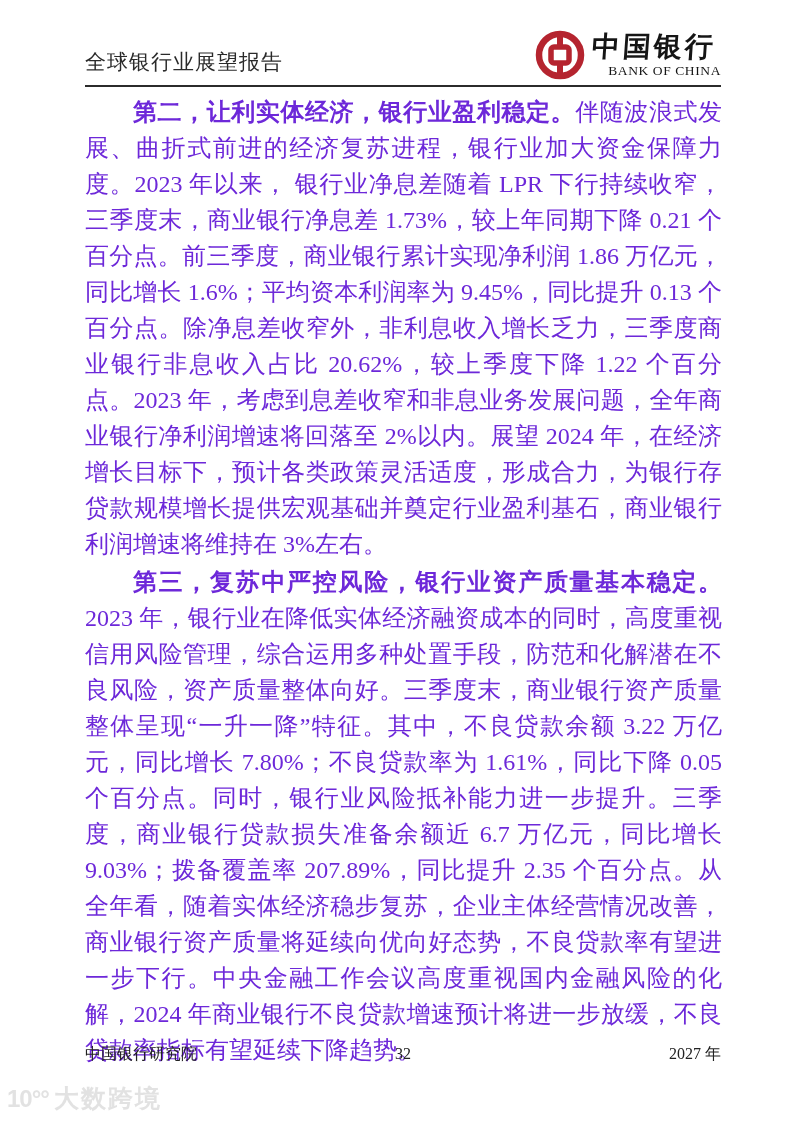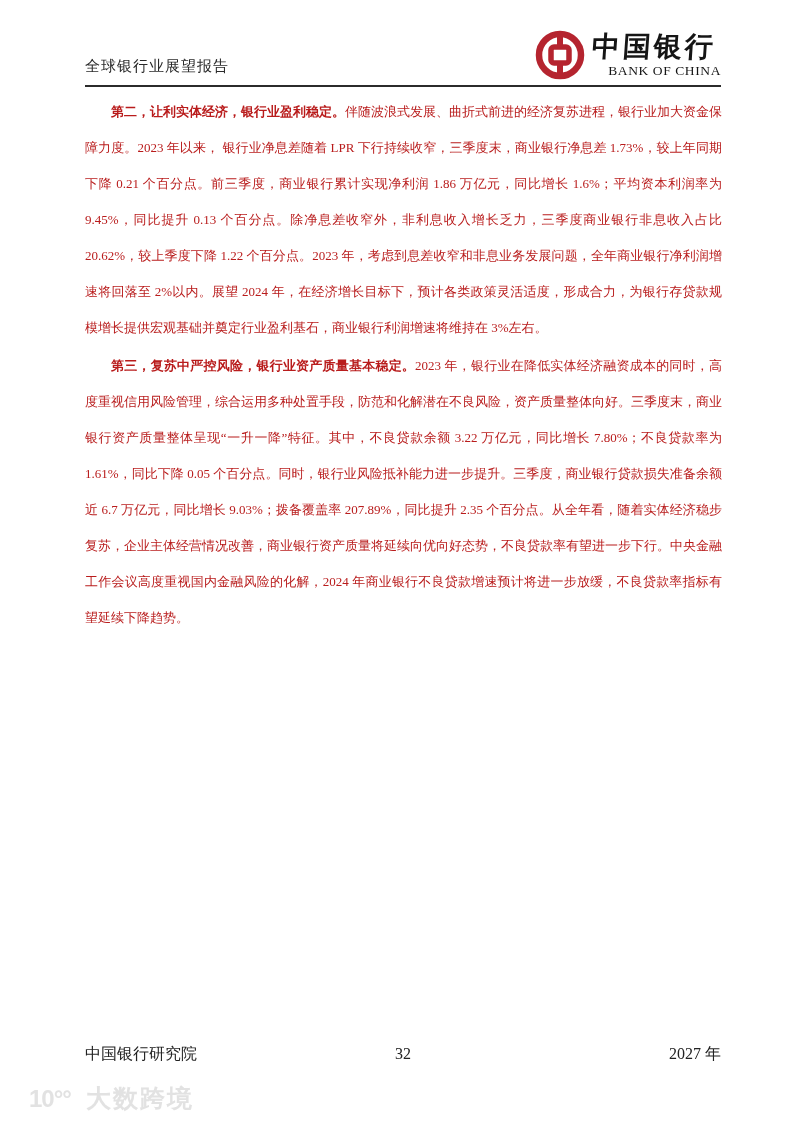--- a/index.html
+++ b/index.html
@@ -12,21 +12,21 @@
     overflow: hidden;
   }
   .page { position: absolute; inset: 0; background: #fff; }
 
   
   .header {
     position: absolute; left: 85px; top: 22px; width: 636px; height: 58px;
     display: flex; justify-content: space-between; align-items: flex-end;
   }
   .header-title {
-    font-size: 15px; color: #2a2a2a; padding-bottom: 4px; letter-spacing: 1px;
+    font-size: 21px; color: #2a2a2a; padding-bottom: 4px; letter-spacing: 1px;
   }
   .logo { display: flex; align-items: center; gap: 7px; }
   .emblem { width: 50px; height: 50px; display: block; }
   .logo-textcol { display: flex; flex-direction: column; align-items: flex-start; line-height: 1; }
   .logo-cn {
     font-size: 28px; font-weight: 700; color: #151515;
     letter-spacing: 3px; font-family: "DejaVu Serif", serif;
     transform: skewX(-4deg);
   }
   .logo-en {
@@ -35,45 +35,44 @@
     margin-left: 16px;
   }
   .header-rule {
     position: absolute; left: 85px; top: 85px; width: 636px; height: 0;
     border-top: 2px solid #2b2b2b;
   }
 
   
   .doc-body {
     position: absolute; left: 85px; top: 94px; width: 637px;
-    font-size: 13px; line-height: 36px; color: #b91c1c;
+    font-size: 24px; line-height: 36px; color: #6d28d9;
     text-align: justify;
   }
   .para { text-indent: 2em; margin: 0; }
   .para + .para { margin-top: 2px; }
   .para b { font-weight: 700; }
 
   
   .footer {
     position: absolute; left: 85px; top: 1044px; width: 636px;
     display: flex; align-items: baseline;
     font-size: 16px; color: #222; justify-content: flex-end;
   }
   .footer .f-left  { flex: 1; text-align: left; }
   .footer .f-mid   { width: 60px; text-align: center; }
   .footer .f-right { flex: 1; text-align: right; }
 
   
   .watermark {
     position: absolute; left: 7px; top: 1082px;
-    display: flex; align-items: center; gap: 15px;
+    display: flex; align-items: center; gap: 5px;
     color: #e2e2e2; font-weight: 700;
     font-family: "Liberation Sans", "DejaVu Sans", sans-serif;
     user-select: none;
-    margin-left: 22px;
   }
   .wm-glyph { font-size: 24px; letter-spacing: -1px; }
   .wm-text  { font-size: 25px; letter-spacing: 2px; }
 </style>
 </head>
 <body>
 
 <div class="page">
 
   <div class="header">

